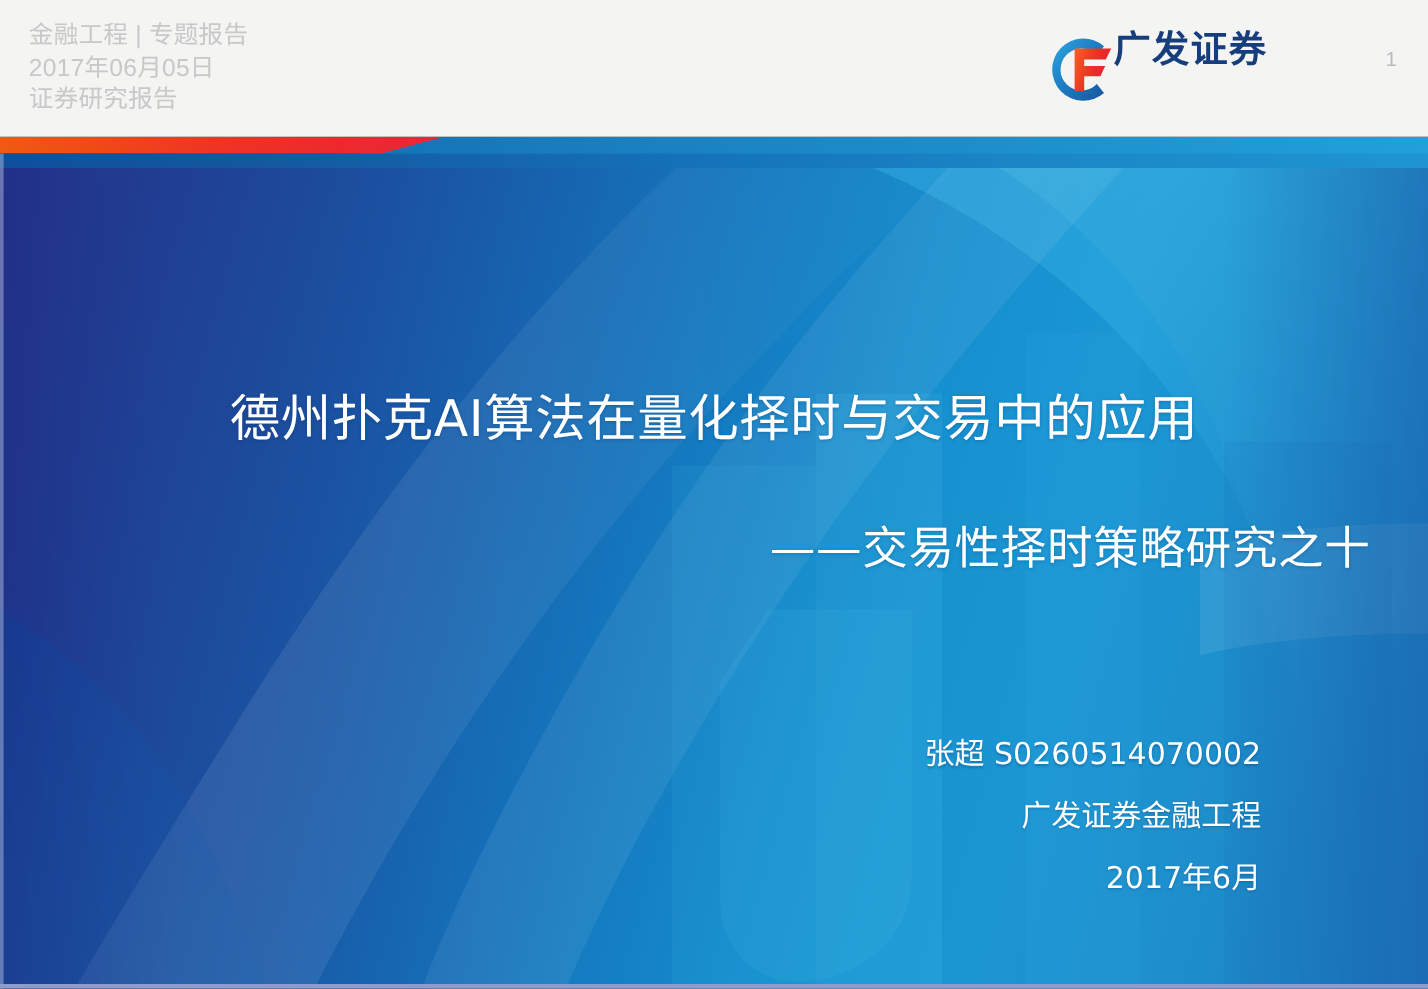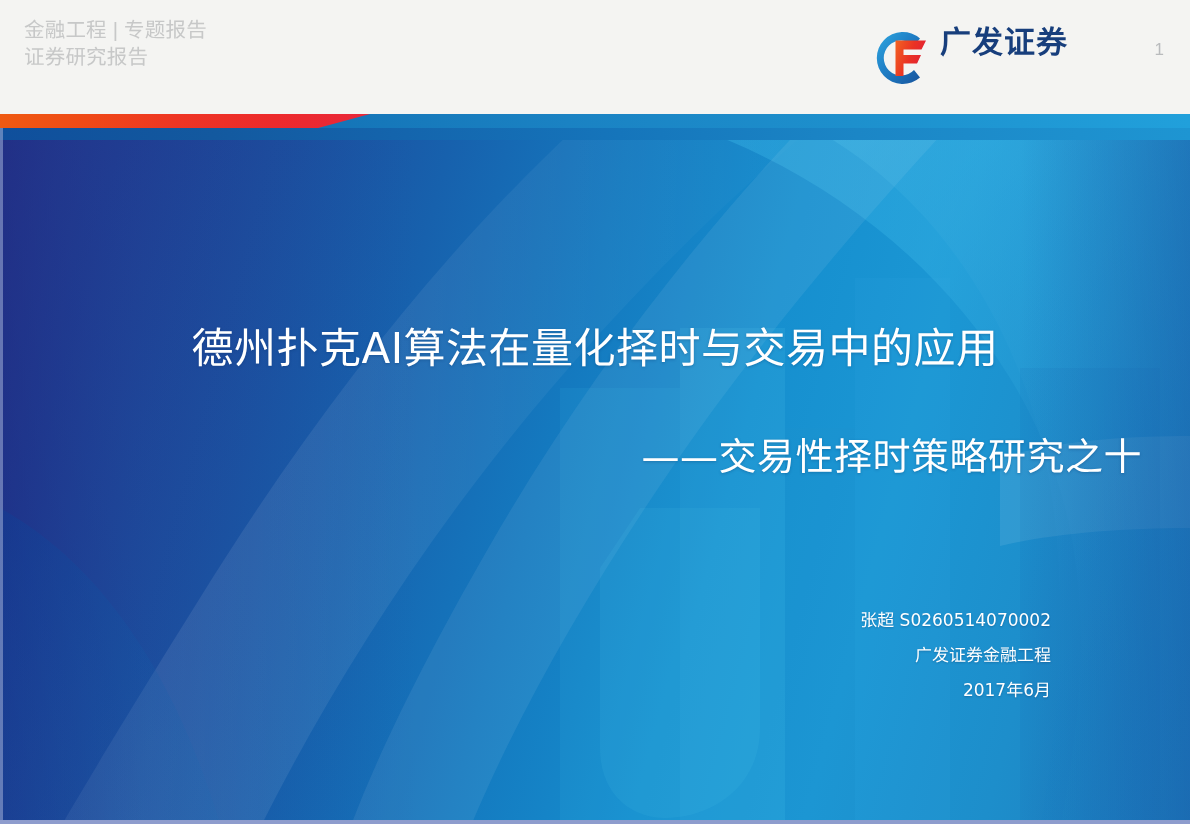--- a/index.html
+++ b/index.html
@@ -50,21 +50,21 @@
     width: 240px;
     height: 72px;
   }
   #logo-emblem {
     position: absolute;
     left: 0; top: 3px;
     width: 66px; height: 66px;
   }
   #logo-wordmark {
     position: absolute;
-    left: 72px;
+    left: 60px;
     top: 0px;
     width: 166px;
     height: 72px;
   }
   #logo-cn {
     display: block;
     font-size: 31px;
     font-weight: 700;
     color: #173e7c;
     letter-spacing: 1px;
@@ -187,21 +187,21 @@
     text-shadow: 0 1px 3px rgba(0,40,90,0.28);
   }
 
   #byline {
     position: absolute;
     right: 139px;
     top: 475px;
     width: 420px;
     text-align: right;
     color: #ffffff;
-    font-size: 17px;
+    font-size: 25px;
     line-height: 2.05;
     z-index: 20;
     font-family: "DejaVu Sans", "Liberation Sans", sans-serif;
     text-shadow: 0 1px 2px rgba(0,40,90,0.30);
   }
   #byline .byline-line { display: block; white-space: nowrap; }
 
   
   #bottom-rule {
     position: absolute;
@@ -225,20 +225,21 @@
 </style>
 </head>
 <body>
 
 <div id="slide">
 
   <div id="header">
 
     <div id="header-meta">
       <span class="meta-line">金融工程 | 专题报告</span>
+      <span class="meta-line">2017年06月05日</span>
       <span class="meta-line">证券研究报告</span>
     </div>
 
     <div id="logo-block">
       <span id="logo-emblem">
         <svg viewBox="0 0 66 66" width="66" height="66" aria-hidden="true">
           <defs>
             <linearGradient id="ringGrad" x1="0" y1="0" x2="1" y2="1">
               <stop offset="0%" stop-color="#2fa8e0"></stop>
               <stop offset="45%" stop-color="#1f7fc6"></stop>

